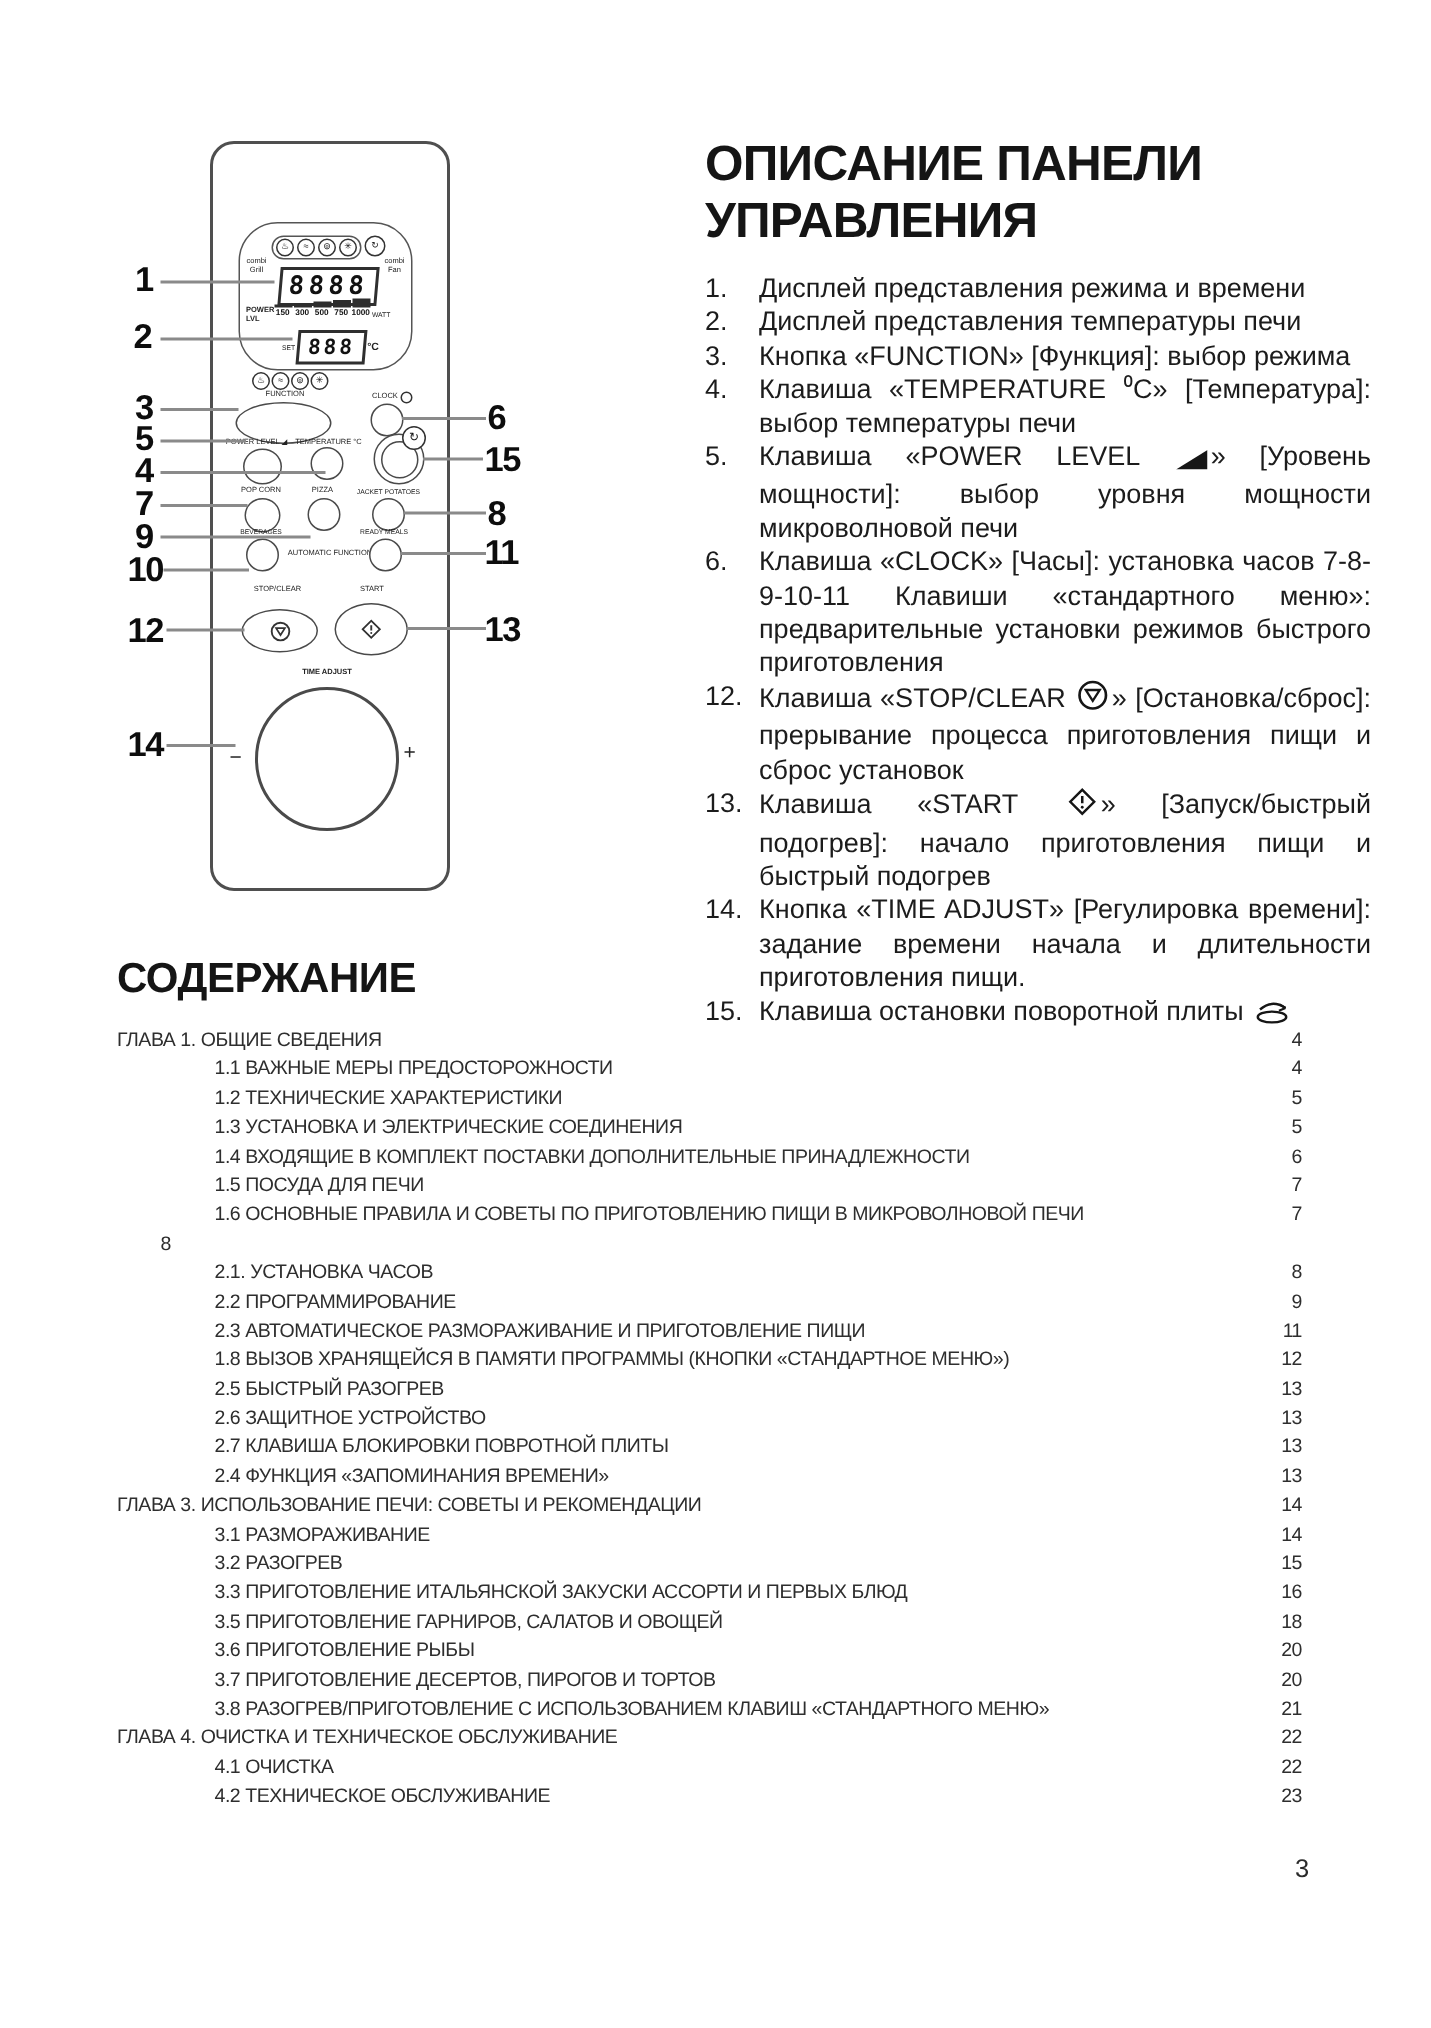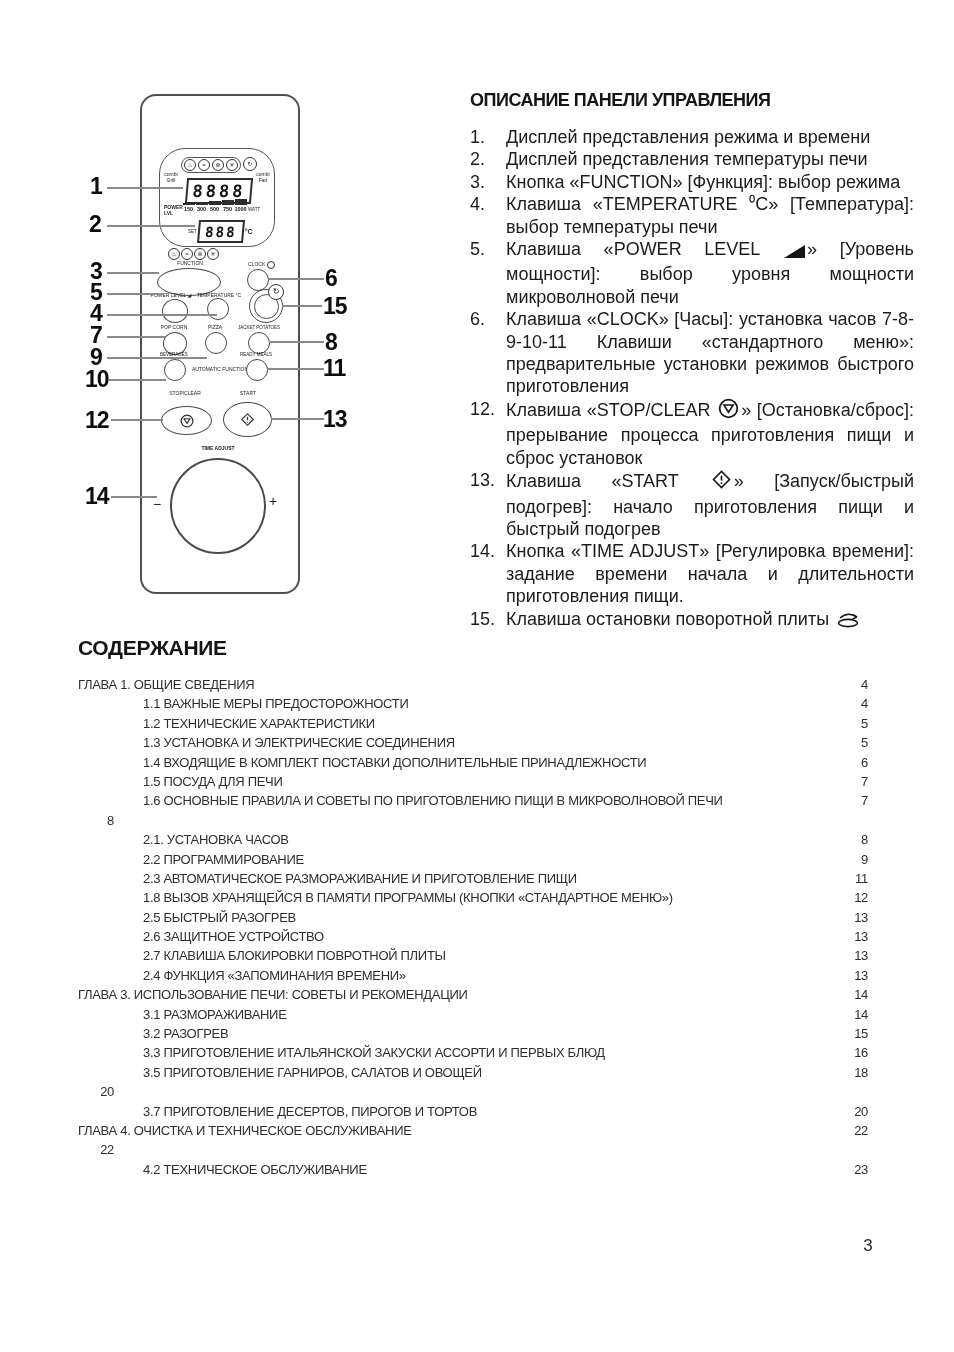--- a/index.html
+++ b/index.html
@@ -21,28 +21,28 @@
   .wcell{width:13px;display:flex;flex-direction:column;align-items:center;justify-content:flex-end;}
   .wbar{width:12px;background:#2d2d2d;margin-bottom:1px;}
   .wnum{font-size:5.5px;font-weight:bold;color:#111;}
   .circle-btn{border:1.6px solid #4a4a4a;border-radius:50%;background:#fff;display:flex;align-items:center;justify-content:center;}
   .oval-btn{border:1.6px solid #4a4a4a;border-radius:50%;background:#fff;display:flex;align-items:center;justify-content:center;}
   .callout{font-weight:800;font-size:23px;color:#0d0d0d;letter-spacing:-1px;}
   .cline{height:2px;background:#8a8a8a;}
   .mini-clock{width:6px;height:6px;border:1px solid #333;border-radius:50%;display:inline-block;}
   
   .description{position:absolute;left:470px;top:90px;width:444px;}
-  .desc-title{font-size:18px;font-weight:bold;letter-spacing:-0.5px;color:#151515;margin:0 0 15px 0;}
+  .desc-title{font-size:33px;font-weight:bold;letter-spacing:-0.5px;color:#151515;margin:0 0 15px 0;}
   .desc-item{display:flex;font-size:18px;line-height:22.4px;color:#1c1c1c;}
   .desc-num{width:36px;flex:0 0 36px;}
   .desc-text{flex:1;text-align:justify;}
   .inline-icon{display:inline-block;vertical-align:-3px;margin:0 2px;}
   
   .toc{position:absolute;left:78px;top:636px;width:790px;}
-  .toc-title{font-size:21px;font-weight:bold;color:#151515;margin:0 0 17px 0;letter-spacing:-0.3px;}
+  .toc-title{font-size:28px;font-weight:bold;color:#151515;margin:0 0 17px 0;letter-spacing:-0.3px;}
   .toc-row{display:flex;align-items:baseline;height:19.4px;font-size:13px;letter-spacing:-0.3px;color:#2e2e2e;}
   .toc-row .toc-label{flex:1;white-space:nowrap;overflow:hidden;}
   .toc-row.sub .toc-label{padding-left:65px;}
   .toc-page{width:36px;text-align:right;}
   .page-number{position:absolute;left:850px;top:1236px;width:36px;text-align:center;font-size:17px;color:#2a2a2a;}
 </style>
 </head>
 <body>
 
 <div class="page">
@@ -324,31 +324,37 @@
         </div>
         <div class="toc-row sub">
           <span class="toc-label">3.3 ПРИГОТОВЛЕНИЕ ИТАЛЬЯНСКОЙ ЗАКУСКИ АССОРТИ И ПЕРВЫХ БЛЮД</span>
           <span class="toc-page">16</span>
         </div>
         <div class="toc-row sub">
           <span class="toc-label">3.5 ПРИГОТОВЛЕНИЕ ГАРНИРОВ, САЛАТОВ И ОВОЩЕЙ</span>
           <span class="toc-page">18</span>
         </div>
         <div class="toc-row sub">
+          <span class="toc-label">3.6 ПРИГОТОВЛЕНИЕ РЫБЫ</span>
           <span class="toc-page">20</span>
         </div>
         <div class="toc-row sub">
           <span class="toc-label">3.7 ПРИГОТОВЛЕНИЕ ДЕСЕРТОВ, ПИРОГОВ И ТОРТОВ</span>
           <span class="toc-page">20</span>
+        </div>
+        <div class="toc-row sub">
+          <span class="toc-label">3.8 РАЗОГРЕВ/ПРИГОТОВЛЕНИЕ С ИСПОЛЬЗОВАНИЕМ КЛАВИШ «СТАНДАРТНОГО МЕНЮ»</span>
+          <span class="toc-page">21</span>
         </div>
         <div class="toc-row">
           <span class="toc-label">ГЛАВА 4. ОЧИСТКА И ТЕХНИЧЕСКОЕ ОБСЛУЖИВАНИЕ</span>
           <span class="toc-page">22</span>
         </div>
         <div class="toc-row sub">
+          <span class="toc-label">4.1 ОЧИСТКА</span>
           <span class="toc-page">22</span>
         </div>
         <div class="toc-row sub">
           <span class="toc-label">4.2 ТЕХНИЧЕСКОЕ ОБСЛУЖИВАНИЕ</span>
           <span class="toc-page">23</span>
         </div>
       </div>
   </div>
 
   <div class="page-number">3</div>

